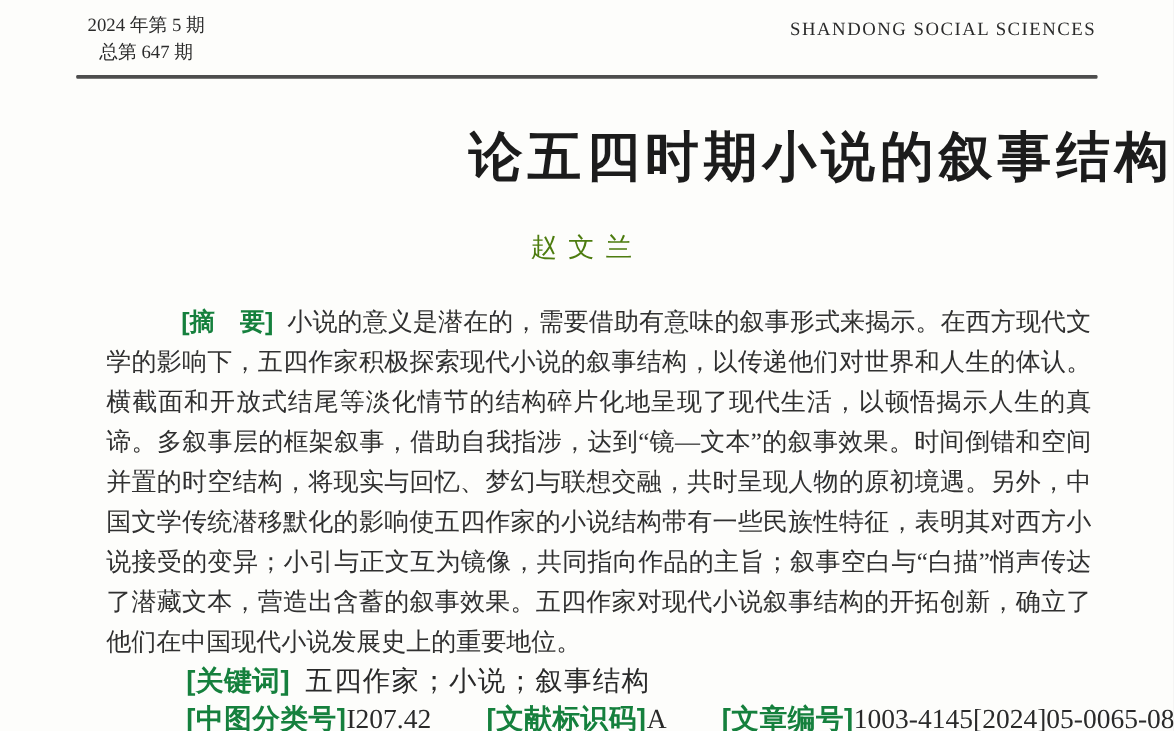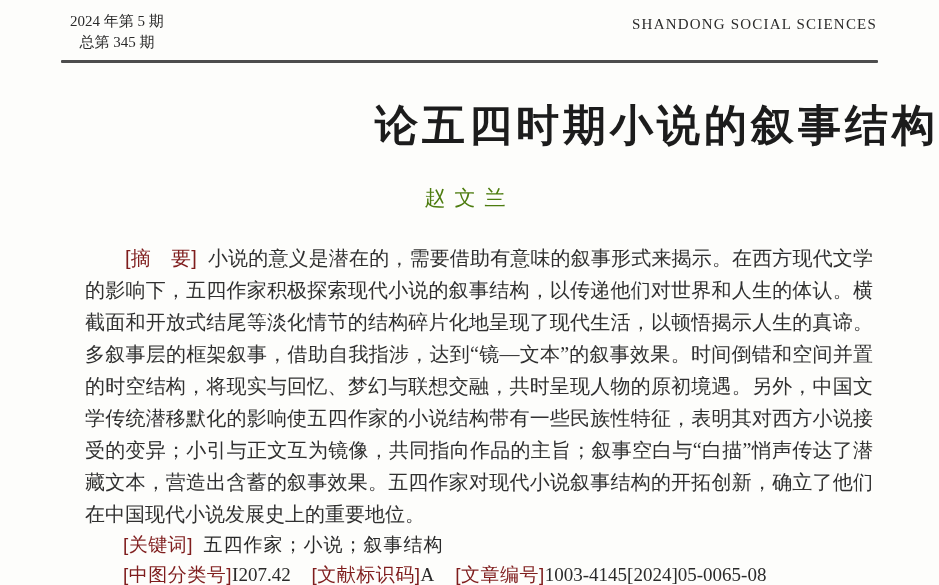--- a/index.html
+++ b/index.html
@@ -61,47 +61,48 @@
   .abstract {
     margin: 30px 66px 0 85px;
     font-size: 20px;
     line-height: 32px;
     text-align: justify;
     text-indent: 2em;
     color: #303030;
   }
   .label {
     font-family: "Liberation Sans", "DejaVu Sans", sans-serif;
-    font-weight: normal;
-    color: #7f1d1d;
+    font-weight: bold;
+    color: #15803d;
+    margin-left: 20px;
   }
   .abstract .label { margin-right: 0.55em; }
   .meta-line {
     margin: 0 66px 0 85px;
-    font-size: 19px;
+    font-size: 22px;
     line-height: 30px;
     text-indent: 2em;
     color: #2a2a2a;
     white-space: nowrap;
   }
   .meta-line .label { letter-spacing: 0.5px; }
   .kw-value { margin-left: 0.55em; letter-spacing: 1px; }
   .pair { margin-right: 1.1em; }
   .pair .value { font-family: "Liberation Serif", "DejaVu Serif", serif; }
   p { margin: 0; }
 </style>
 </head>
 <body>
 
 <div class="page">
 
   <div class="header">
     <div class="header-col">
       <div>2024 年第 5 期</div>
-      <div>总第 345 期</div>
+      <div>总第 647 期</div>
     </div>
     <div class="header-center">
       <div class="journal-en">SHANDONG SOCIAL SCIENCES</div>
     </div>
   </div>
 
   <div class="rule"></div>
 
   <h1 class="title">论五四时期小说的叙事结构</h1>
 

